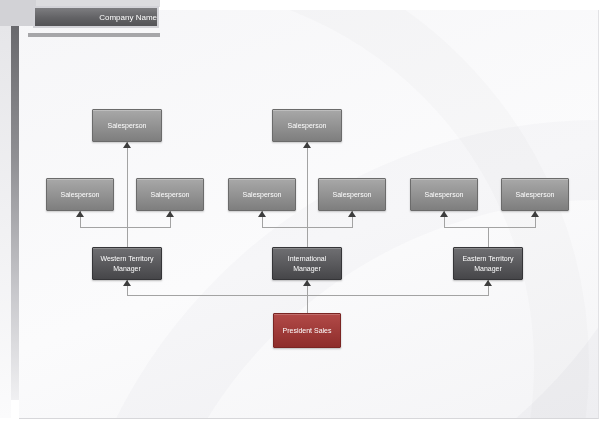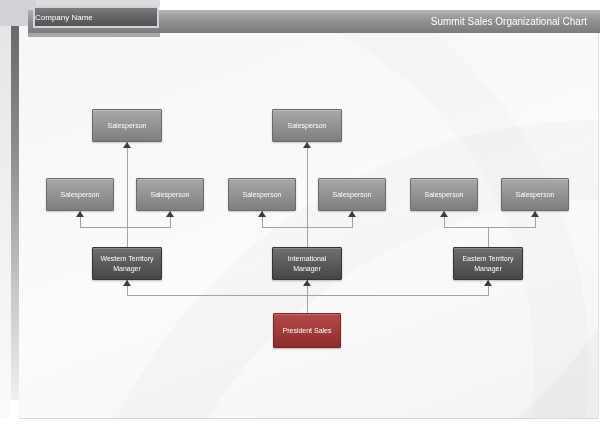--- a/index.html
+++ b/index.html
@@ -29,21 +29,21 @@
   .header-bar{
     position:absolute;left:28px;top:10px;width:572px;height:23px;
     background:linear-gradient(180deg,#b3b3b5 0%,#929294 45%,#7b7b7e 100%);
     color:#ffffff;font-size:10px;line-height:23px;text-align:right;
     padding-right:13px;box-sizing:border-box;
   }
   .company-tab{
     position:absolute;left:33px;top:6px;width:126px;height:22px;
     border:2px solid #d3d3d8;box-sizing:border-box;
     background:linear-gradient(180deg,#7d7d80 0%,#626265 55%,#545457 100%);
-    color:#ffffff;font-size:8px;display:flex;align-items:center;justify-content:flex-start;
+    color:#ffffff;font-size:8px;display:flex;align-items:center;justify-content:flex-end;
   }
   
   .box{
     position:absolute;box-sizing:border-box;display:flex;align-items:center;justify-content:center;
     text-align:center;color:#ffffff;font-size:7px;line-height:1.35;padding:2px;border-radius:1px;
   }
   .sp{background:linear-gradient(180deg,#a8a8a8,#7e7e7e);border:1px solid #6b6b6b;
       box-shadow:0 1px 2px rgba(0,0,0,0.2),inset 0 1px 0 rgba(255,255,255,0.25);}
   .mg{background:linear-gradient(180deg,#6f6f72,#464649);border:1px solid #353538;
       box-shadow:0 1px 2px rgba(0,0,0,0.25),inset 0 1px 0 rgba(255,255,255,0.2);}
@@ -65,23 +65,20 @@
     <div class="swirl swirl2"></div>
     <div class="swirl swirl3"></div>
   </div>
 
   <div class="corner-strip"></div>
   <div class="corner"></div>
   <div class="left-margin"></div>
   <div class="spine"></div>
   <div class="bar-step"></div>
 
-  <div class="header-bar">
-    <span>Summit Sales Organizational Chart</span>
-  </div>
   <div class="company-tab">
     <span>Company Name</span>
   </div>
 
   <div class="vl" style="left:127px;top:142px;height:105px;"></div>
   <div class="vl" style="left:307px;top:142px;height:105px;"></div>
   <div class="vl" style="left:488px;top:227px;height:20px;"></div>
   <div class="ah" style="left:123px;top:142px;"></div>
   <div class="ah" style="left:303px;top:142px;"></div>
 

